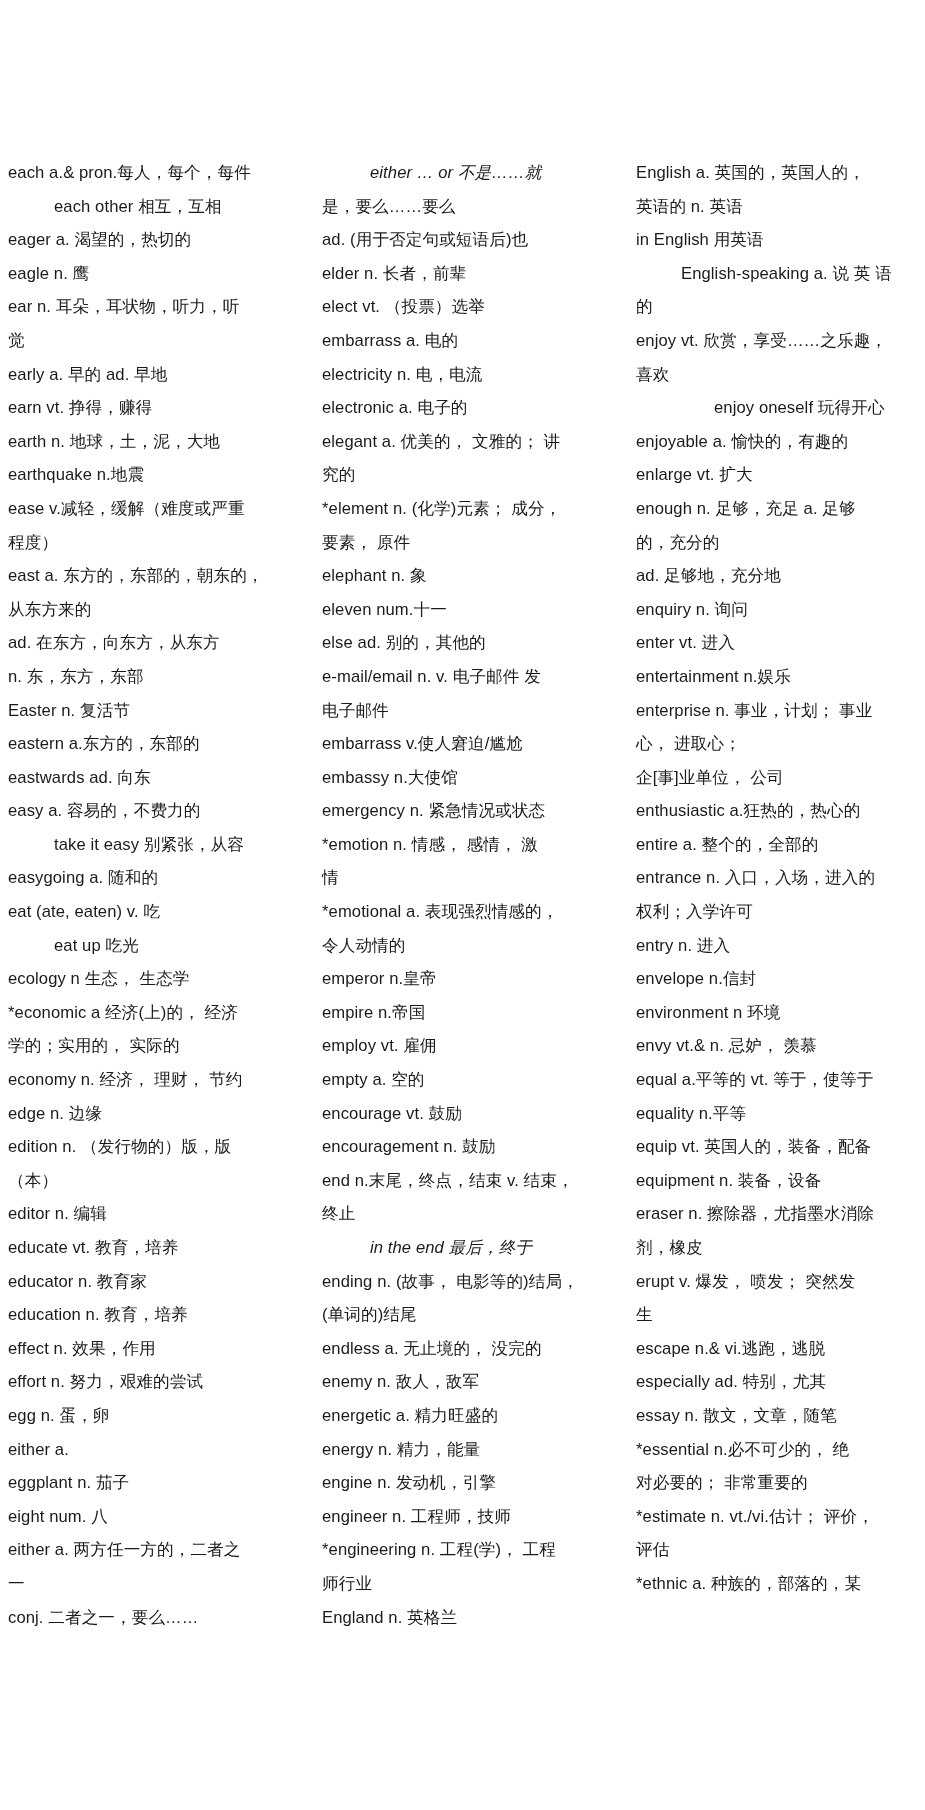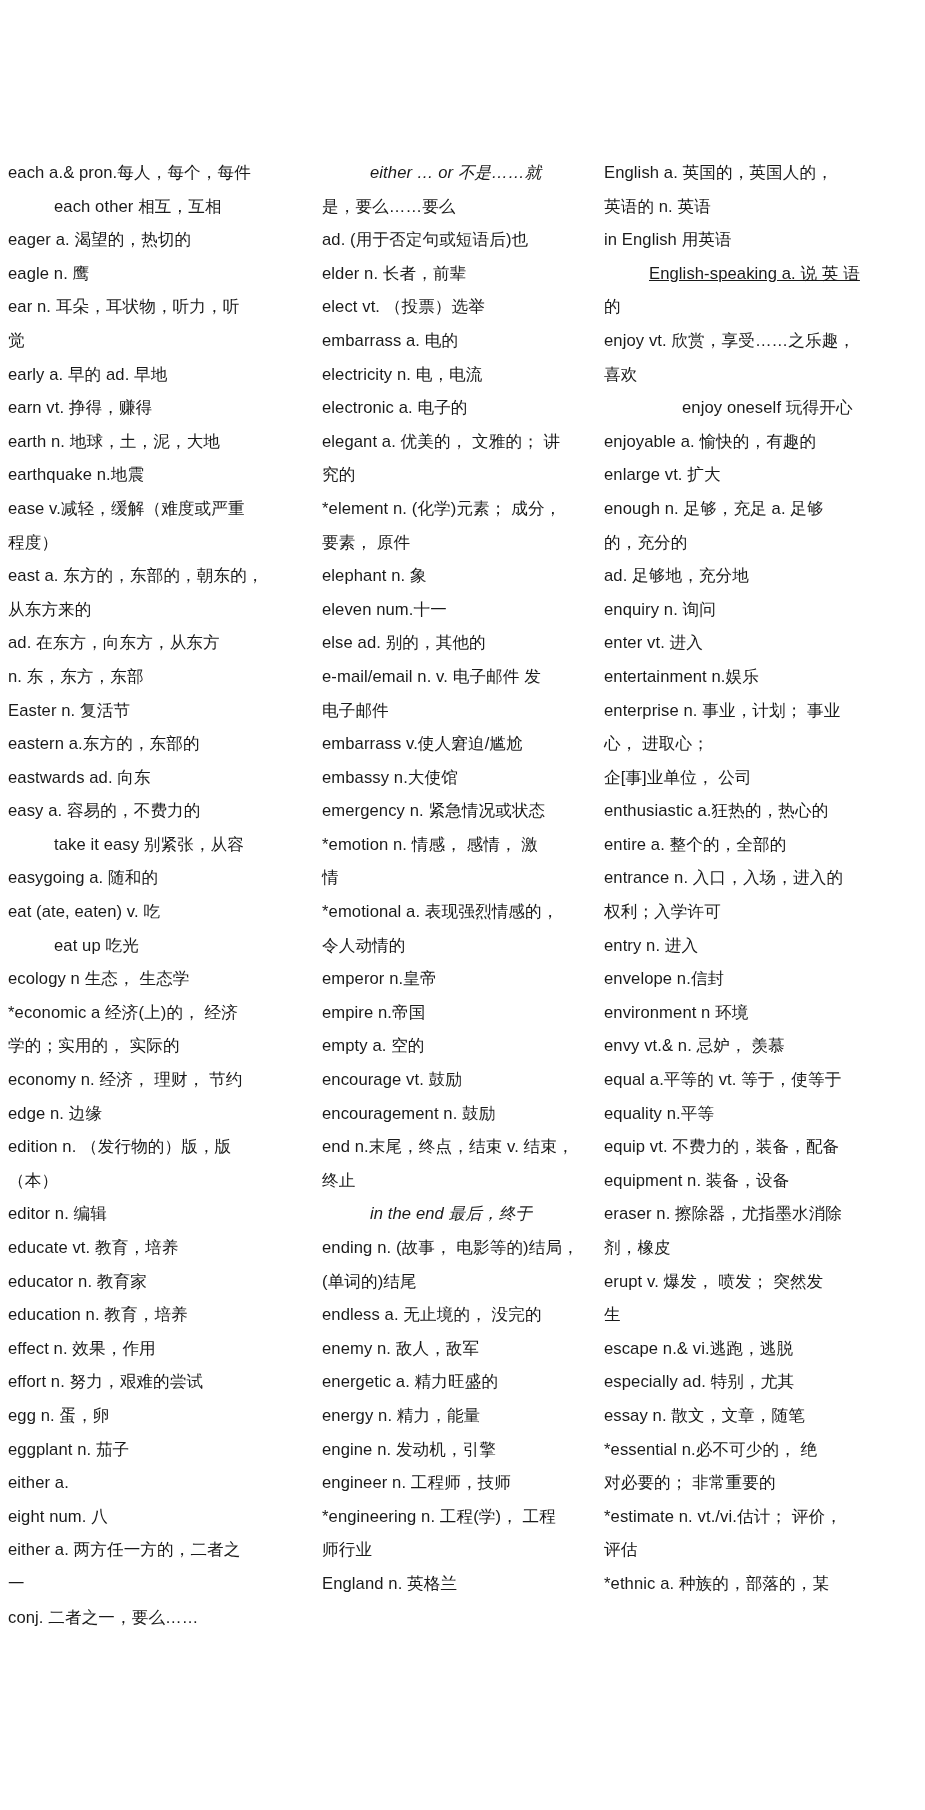--- a/index.html
+++ b/index.html
@@ -5,29 +5,29 @@
   html, body { margin: 0; padding: 0; background: #ffffff; }
   body {
     width: 925px; height: 1810px; position: relative; overflow: hidden;
     font-family: "Liberation Sans", "DejaVu Sans", sans-serif;
     color: #1a1a1a;
   }
   .page { position: absolute; left: 0; top: 0; width: 925px; height: 1788px; }
   .col { position: absolute; top: 156px; }
   .col-1 { left: 8px; width: 290px; }
   .col-2 { left: 322px; width: 290px; }
-  .col-3 { left: 604px; width: 285px; }
+  .col-3 { left: 636px; width: 285px; }
   .line {
     height: 33.6px; line-height: 33.6px; font-size: 16.6px;
     white-space: nowrap; letter-spacing: 0.1px;
   }
   .line.ind1 { padding-left: 46px; }
   .line.ind2 { padding-left: 48px; font-style: italic; }
   .line.ind3 { padding-left: 78px; }
-  .line.ind4 { padding-left: 45px; text-decoration: underline; }
+  .line.ind4 { padding-left: 45px; }
 </style>
 </head>
 <body>
 
 <div class="page">
   <div class="col col-1">
       <div class="line">each a.&amp; pron.每人，每个，每件</div>
       <div class="line ind1">each other 相互，互相</div>
       <div class="line">eager a.  渴望的，热切的</div>
       <div class="line">eagle n.  鹰</div>
@@ -58,22 +58,22 @@
       <div class="line">edge n.  边缘</div>
       <div class="line">edition n.  （发行物的）版，版</div>
       <div class="line">（本）</div>
       <div class="line">editor n.  编辑</div>
       <div class="line">educate vt.  教育，培养</div>
       <div class="line">educator n.  教育家</div>
       <div class="line">education n.  教育，培养</div>
       <div class="line">effect n.  效果，作用</div>
       <div class="line">effort n.  努力，艰难的尝试</div>
       <div class="line">egg n.  蛋，卵</div>
+      <div class="line">either a.</div>
       <div class="line">eggplant n.  茄子</div>
-      <div class="line">either a.</div>
       <div class="line">eight num.  八</div>
       <div class="line">either a.  两方任一方的，二者之</div>
       <div class="line">一</div>
       <div class="line">conj.  二者之一，要么……</div>
     </div>
   <div class="col col-2">
       <div class="line ind2">either  …  or 不是……就</div>
       <div class="line">是，要么……要么</div>
       <div class="line">ad. (用于否定句或短语后)也</div>
       <div class="line">elder n.  长者，前辈</div>
@@ -92,20 +92,21 @@
       <div class="line">电子邮件</div>
       <div class="line">embarrass v.使人窘迫/尴尬</div>
       <div class="line">embassy n.大使馆</div>
       <div class="line">emergency n.  紧急情况或状态</div>
       <div class="line">*emotion n.  情感，  感情，  激</div>
       <div class="line">情</div>
       <div class="line">*emotional a.  表现强烈情感的，</div>
       <div class="line">令人动情的</div>
       <div class="line">emperor n.皇帝</div>
       <div class="line">empire n.帝国</div>
+      <div class="line">employ vt.  雇佣</div>
       <div class="line">empty a.  空的</div>
       <div class="line">encourage vt.  鼓励</div>
       <div class="line">encouragement n.  鼓励</div>
       <div class="line">end n.末尾，终点，结束  v.  结束，</div>
       <div class="line">终止</div>
       <div class="line ind2">in the end 最后，终于</div>
       <div class="line">ending n. (故事，  电影等的)结局，</div>
       <div class="line">(单词的)结尾</div>
       <div class="line">endless a.  无止境的，  没完的</div>
       <div class="line">enemy n.  敌人，敌军</div>
@@ -140,21 +141,21 @@
       <div class="line">enthusiastic a.狂热的，热心的</div>
       <div class="line">entire a.  整个的，全部的</div>
       <div class="line">entrance n.  入口，入场，进入的</div>
       <div class="line">权利；入学许可</div>
       <div class="line">entry n.  进入</div>
       <div class="line">envelope n.信封</div>
       <div class="line">environment n 环境</div>
       <div class="line">envy vt.&amp; n.  忌妒，  羡慕</div>
       <div class="line">equal a.平等的  vt.  等于，使等于</div>
       <div class="line">equality n.平等</div>
-      <div class="line">equip vt.  不费力的，装备，配备</div>
+      <div class="line">equip vt.  英国人的，装备，配备</div>
       <div class="line">equipment n.  装备，设备</div>
       <div class="line">eraser n.  擦除器，尤指墨水消除</div>
       <div class="line">剂，橡皮</div>
       <div class="line">erupt v.  爆发，  喷发；  突然发</div>
       <div class="line">生</div>
       <div class="line">escape n.&amp; vi.逃跑，逃脱</div>
       <div class="line">especially ad.  特别，尤其</div>
       <div class="line">essay n.  散文，文章，随笔</div>
       <div class="line">*essential  n.必不可少的，  绝</div>
       <div class="line">对必要的；  非常重要的</div>

